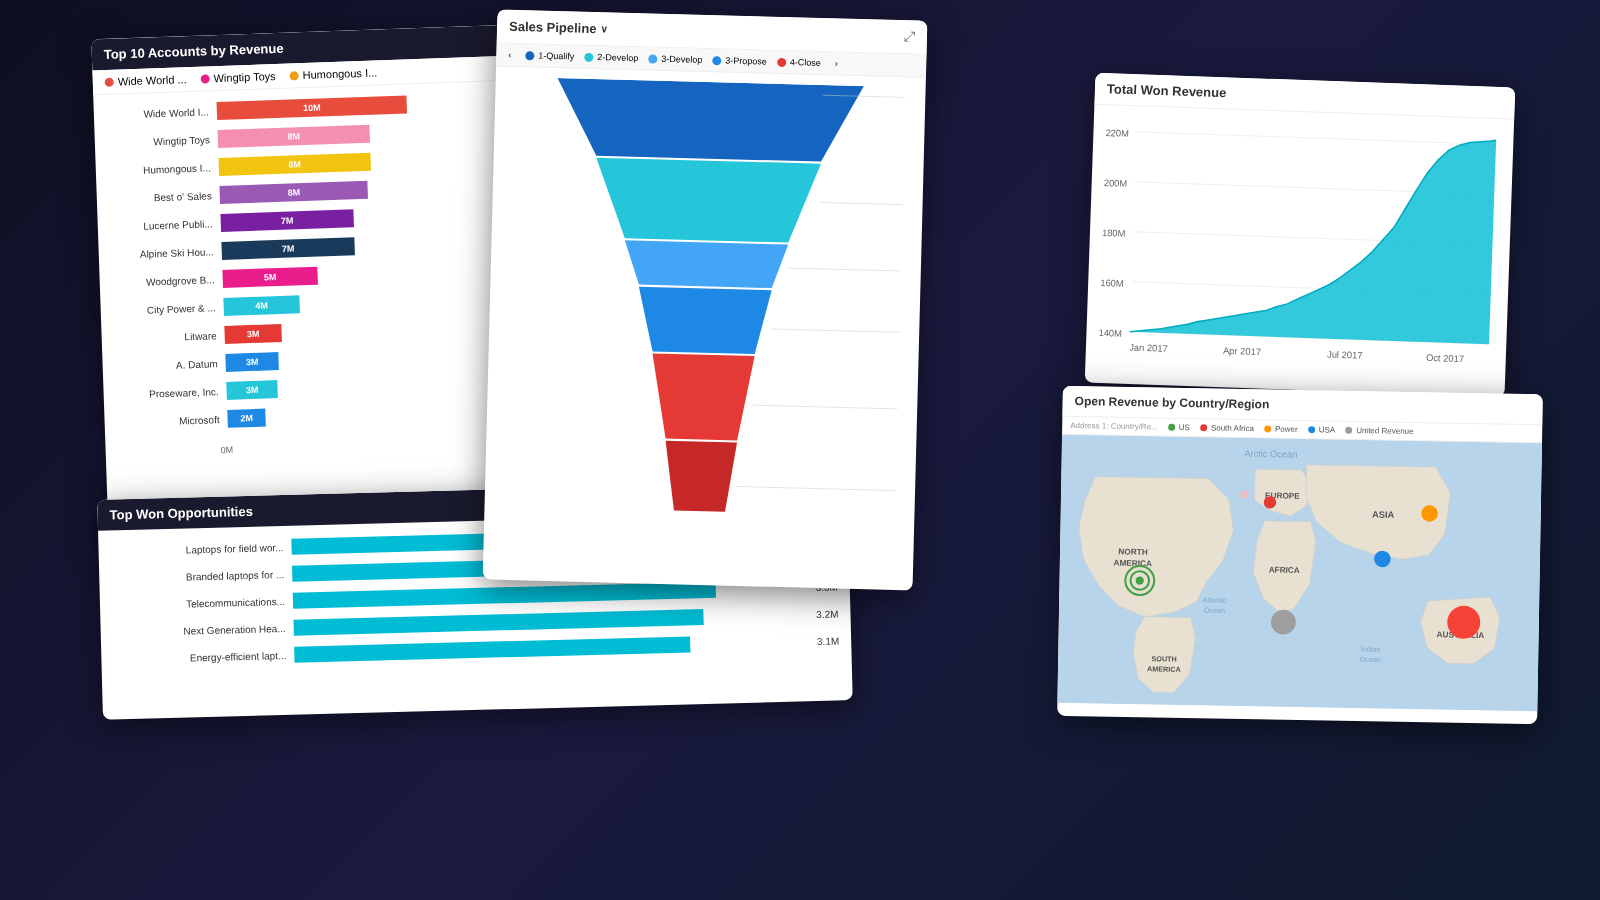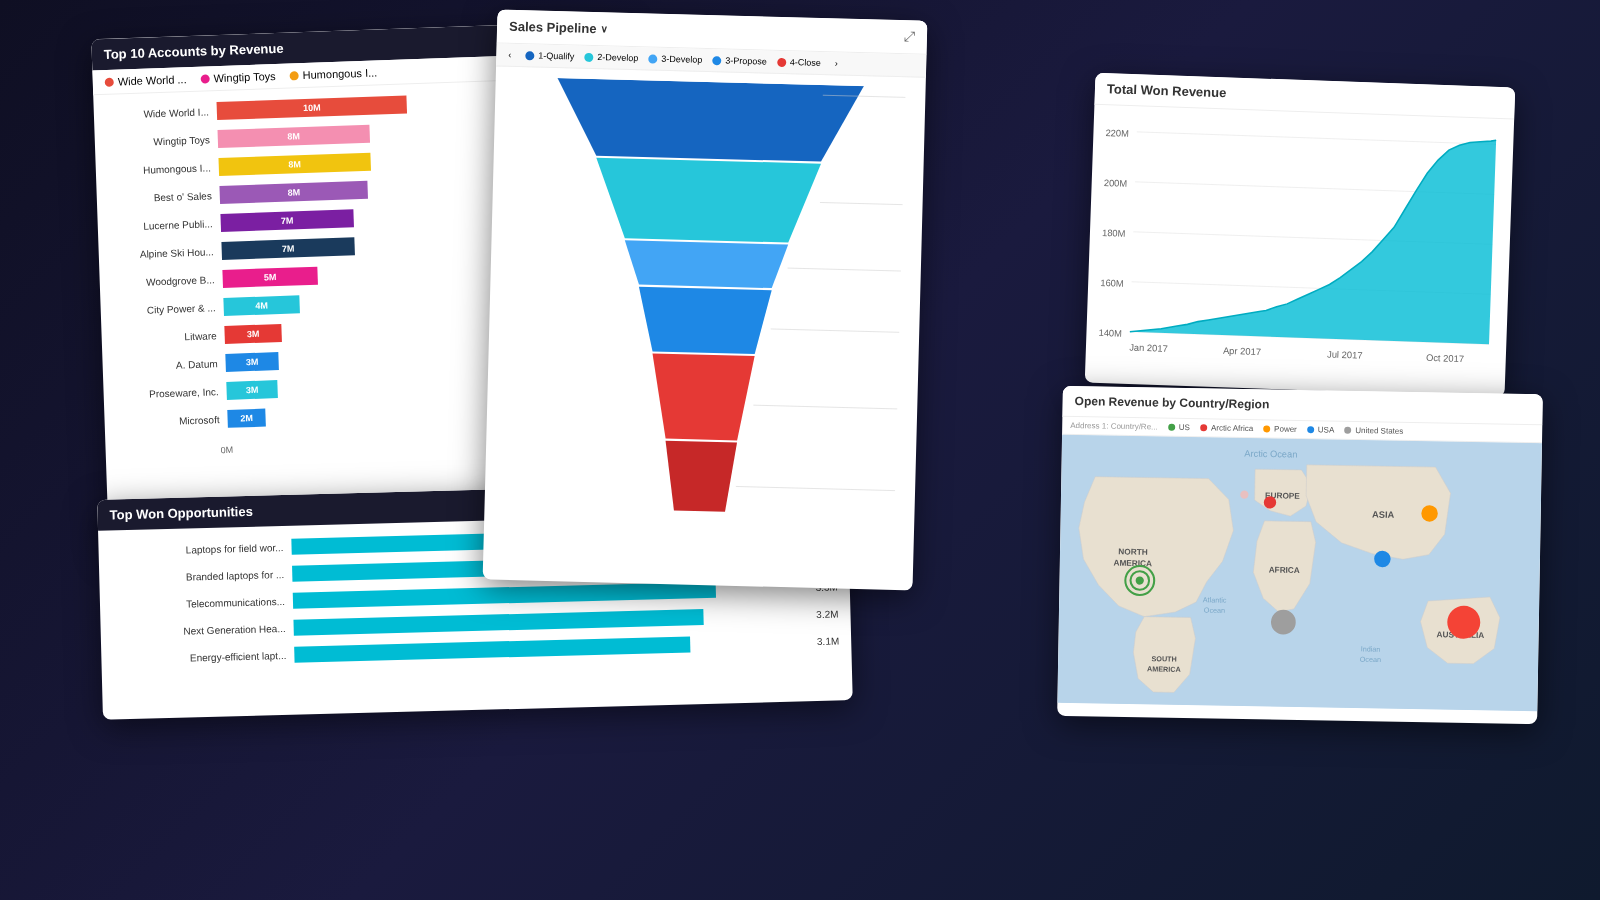--- a/index.html
+++ b/index.html
@@ -514,33 +514,33 @@
   <div class="card card-map">
     <div class="map-header">Open Revenue by Country/Region</div>
     <div class="map-legend">
       <span style="color:#999;">Address 1: Country/Re...</span>
       <div class="legend-item">
         <div class="legend-dot" style="background:#43a047;width:7px;height:7px;"></div>
         <span>US</span>
       </div>
       <div class="legend-item">
         <div class="legend-dot" style="background:#e53935;width:7px;height:7px;"></div>
-        <span>Arctic Africa</span>
+        <span>South Africa</span>
       </div>
       <div class="legend-item">
         <div class="legend-dot" style="background:#ff9800;width:7px;height:7px;"></div>
         <span>Power</span>
       </div>
       <div class="legend-item">
         <div class="legend-dot" style="background:#1e88e5;width:7px;height:7px;"></div>
         <span>USA</span>
       </div>
       <div class="legend-item">
         <div class="legend-dot" style="background:#9e9e9e;width:7px;height:7px;"></div>
-        <span>United States</span>
+        <span>United Revenue</span>
       </div>
     </div>
     <div class="map-container">
       <svg width="100%" height="100%" viewBox="0 0 460 260">
 
         <rect width="460" height="260" fill="#b8d4ea"></rect>
 
         <text x="200" y="18" font-size="9" fill="#7ba8c8" text-anchor="middle">Arctic Ocean</text>
 
         <path d="M30,40 L140,40 L160,60 L165,90 L155,120 L140,140 L130,160 L110,170 L80,175 L55,165 L35,145 L20,120 L15,90 L20,65 Z" fill="#e8e0d0" stroke="#ccc" stroke-width="0.5"></path>

